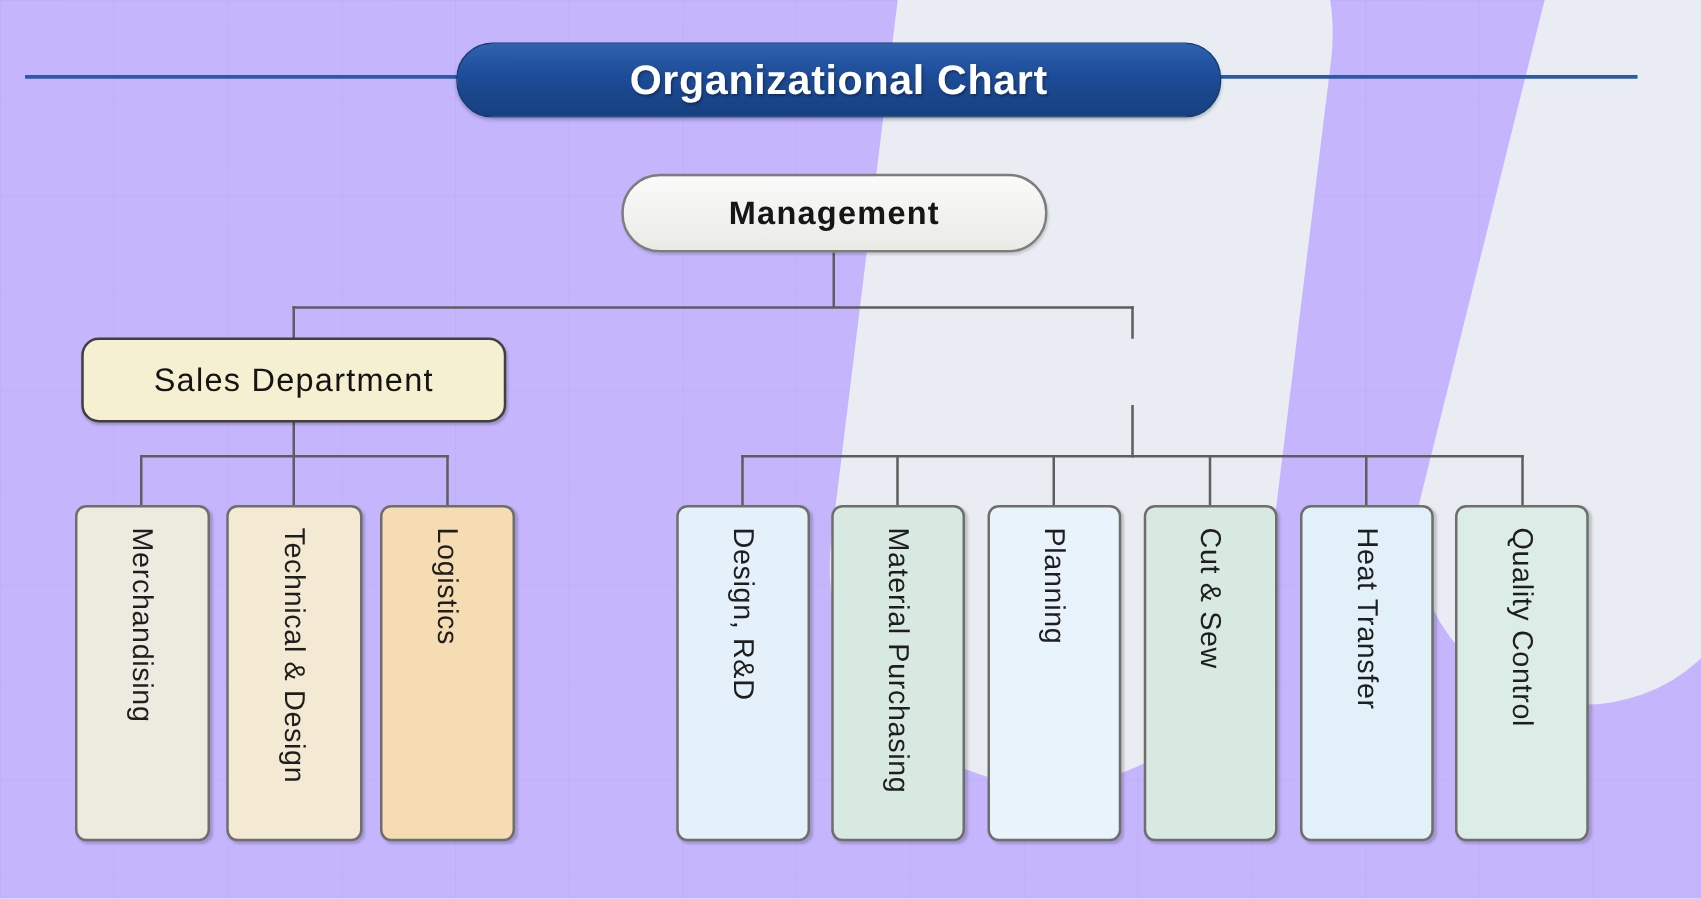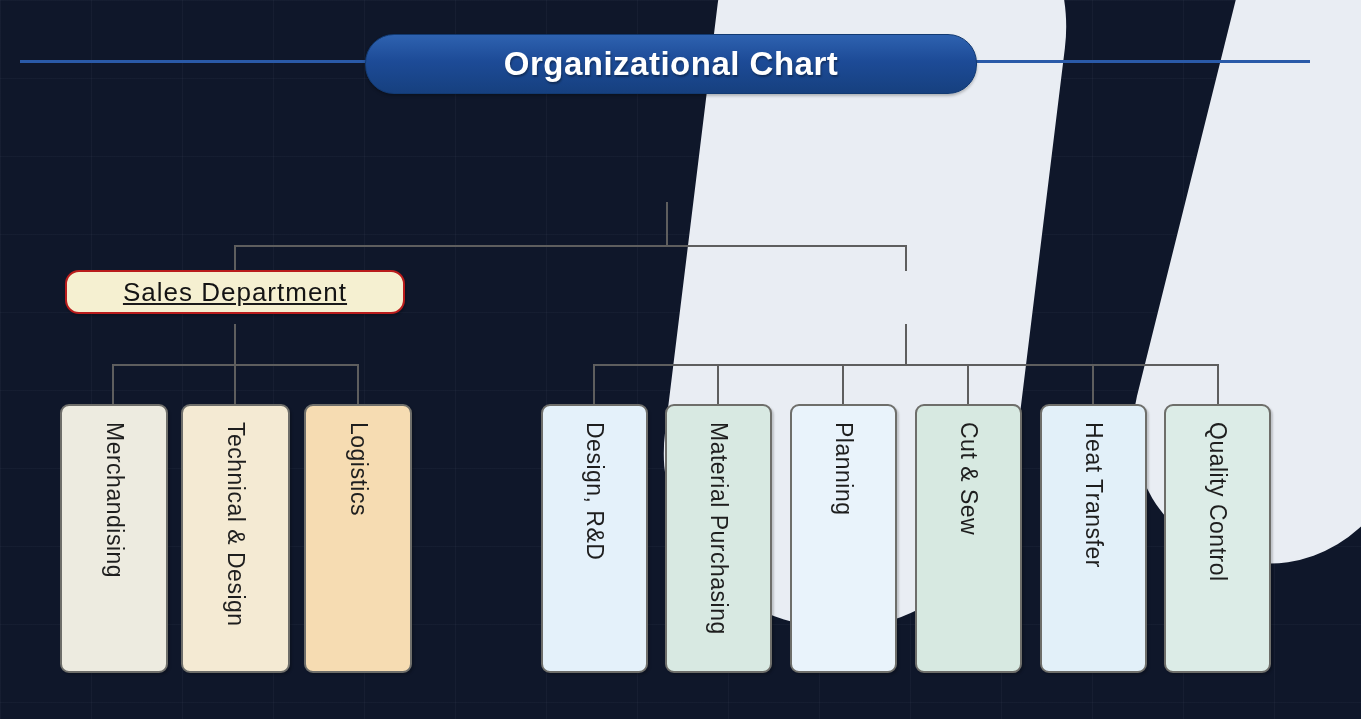--- a/index.html
+++ b/index.html
@@ -1,20 +1,20 @@
 <!DOCTYPE html>
 <html><head>
 <meta charset="utf-8">
 <style>
   html,body{margin:0;padding:0;background:#ffffff;}
   .page{
     position:relative;
     width:1361px;
     height:719px;
-    background:#0f172a;
+    background:#c4b5fd;
     overflow:hidden;
     font-family:"Liberation Sans", sans-serif;
     color:#1b1b1b;
   }
   
   .bg-grid{
     position:absolute; inset:0;
     background-image:
       linear-gradient(to right, rgba(120,130,150,0.07) 1px, transparent 1px),
       linear-gradient(to bottom, rgba(120,130,150,0.06) 1px, transparent 1px);
@@ -58,25 +58,24 @@
   .mgmt{
     left:497px; top:139px; width:341px; height:63px;
     border-radius:31px;
     background:linear-gradient(180deg,#fafaf8,#eaeae7);
     border:2px solid #7d7d7b;
     box-shadow:1px 2px 2px rgba(0,0,0,0.15);
   }
   .mgmt span{ font-weight:bold; font-size:26px; letter-spacing:1px; color:#161616; }
 
   .dept{
-    height:44px; top:270px; width:340px;
+    height:68px; top:270px; width:340px;
     border-radius:14px;
-    border:2px solid #b91c1c;
+    border:2px solid #404040;
     box-shadow:1px 2px 2px rgba(0,0,0,0.2);
-    text-decoration:underline;
   }
   .dept span{ font-size:26px; letter-spacing:1px; color:#141414; }
   .dept-sales{ left:65px;  background:#f5f0d1; }
   .dept-prod { left:737px; background:#cfe8f9; }
 
   .child{
     position:absolute; top:404px; height:269px; box-sizing:border-box;
     border-radius:9px;
     border:2px solid #6e6e6a;
     box-shadow:2px 2px 2px rgba(0,0,0,0.18);
@@ -125,20 +124,23 @@
 
   <div class="cl" style="left:905px; top:324px; width:2px; height:42px;"></div>
   <div class="cl" style="left:593px; top:364px; width:626px; height:2px;"></div>
   <div class="cl" style="left:593px; top:364px; width:2px; height:41px;"></div>
   <div class="cl" style="left:717px; top:364px; width:2px; height:41px;"></div>
   <div class="cl" style="left:842px; top:364px; width:2px; height:41px;"></div>
   <div class="cl" style="left:967px; top:364px; width:2px; height:41px;"></div>
   <div class="cl" style="left:1092px; top:364px; width:2px; height:41px;"></div>
   <div class="cl" style="left:1217px; top:364px; width:2px; height:41px;"></div>
 
+  <div class="node mgmt">
+    <span>Management</span>
+  </div>
 
   <div class="node dept dept-sales">
     <span>Sales Department</span>
   </div>
 
 
   <div class="child c-merch">
     <span class="vtext">Merchandising</span>
   </div>
   <div class="child c-tech">

